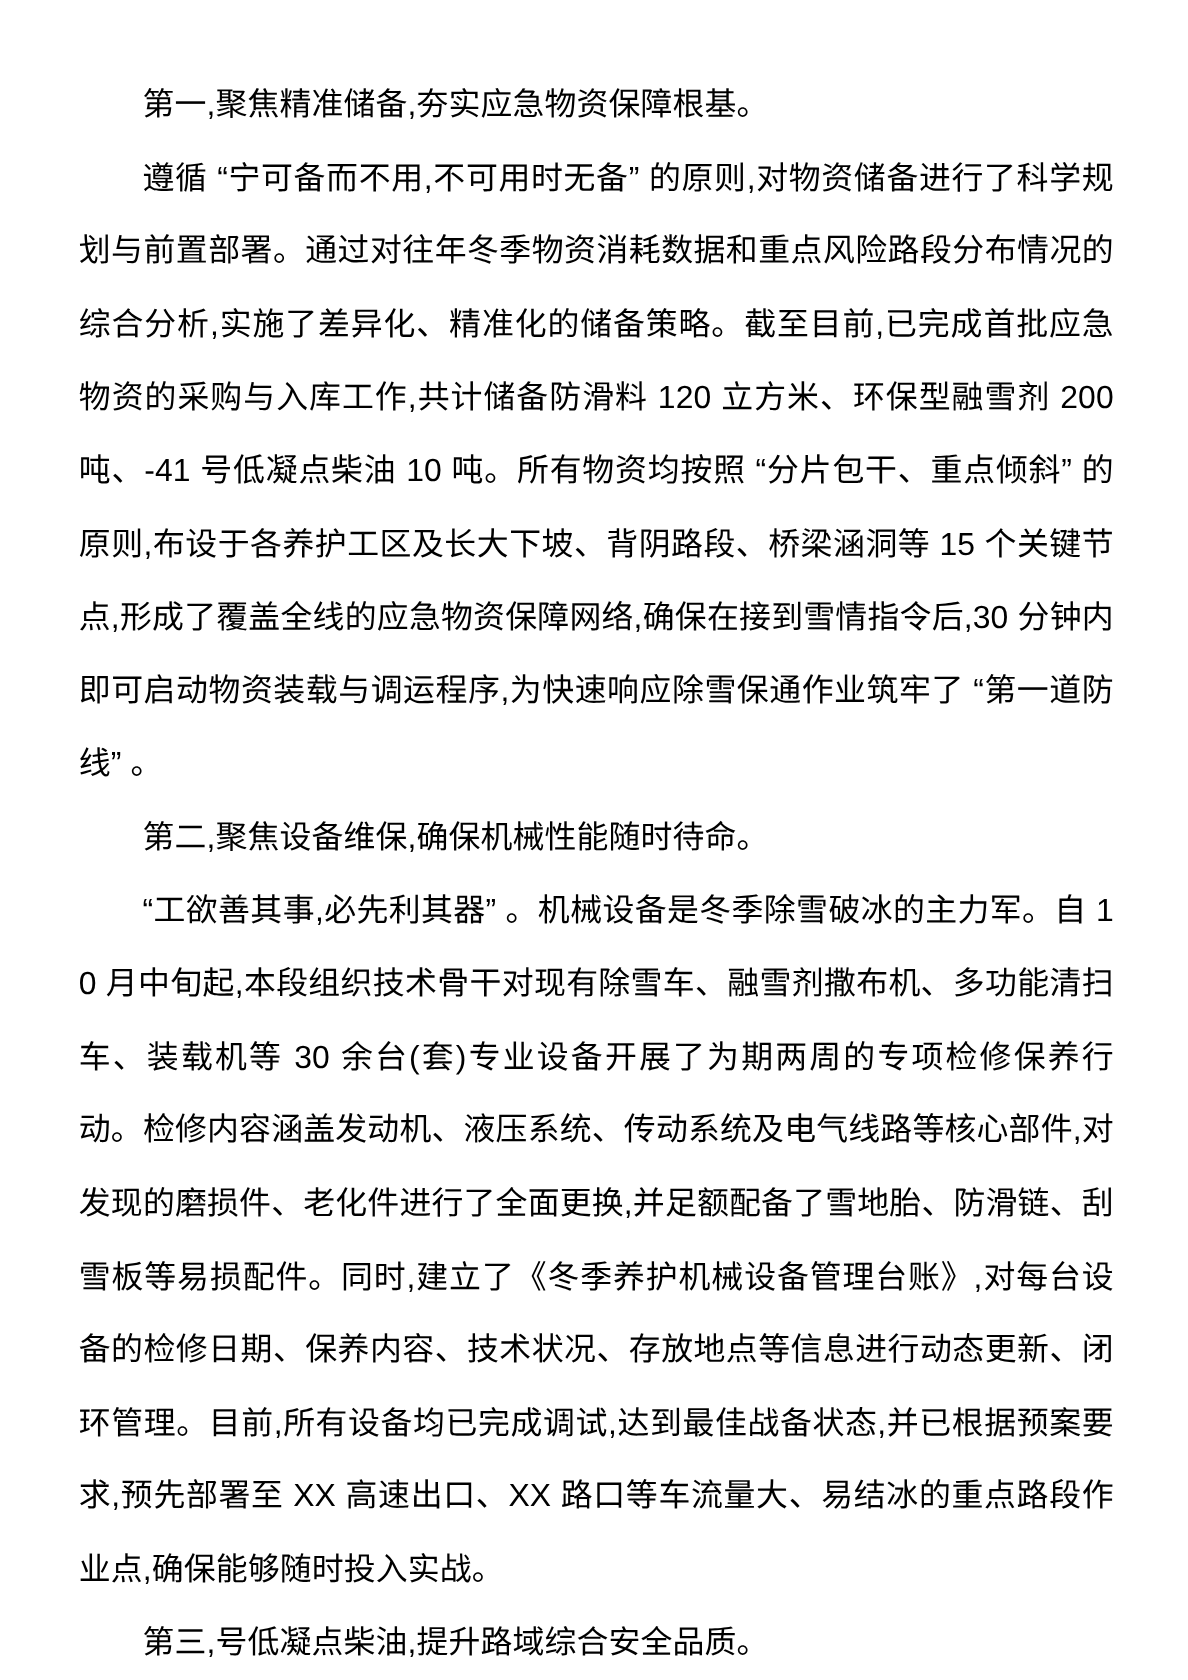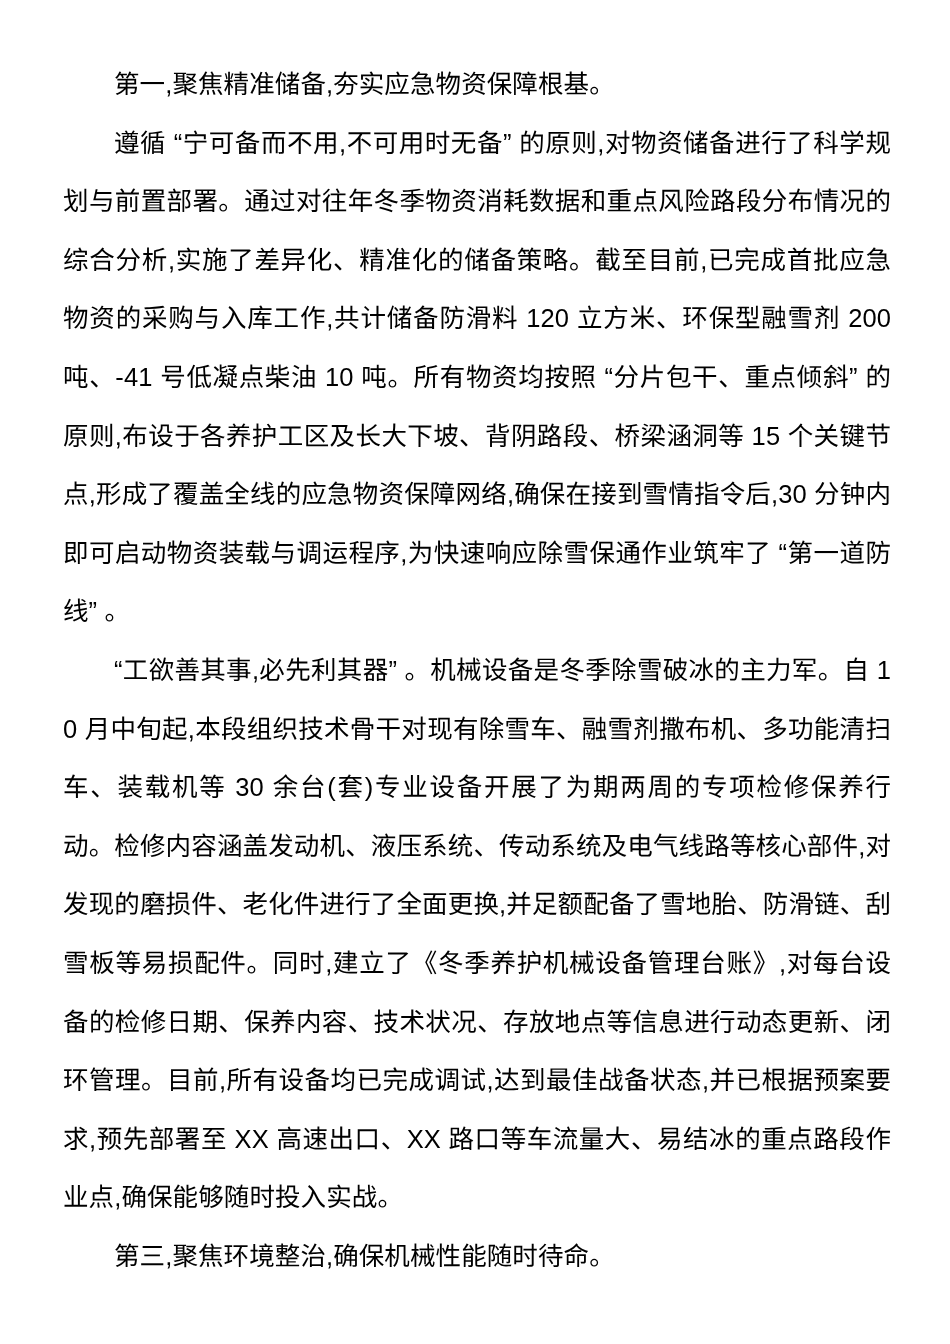--- a/index.html
+++ b/index.html
@@ -49,19 +49,20 @@
 </head>
 <body>
 
 <div class="page">
   <div class="doc-body">
 
     <p class="para">第一,聚焦精准储备,夯实应急物资保障根基。</p>
 
     <p class="para">遵循 “宁可备而不用,不可用时无备” 的原则,对物资储备进行了科学规划与前置部署。通过对往年冬季物资消耗数据和重点风险路段分布情况的综合分析,实施了差异化、精准化的储备策略。截至目前,已完成首批应急物资的采购与入库工作,共计储备防滑料 120 立方米、环保型融雪剂 200 吨、-41 号低凝点柴油 10 吨。所有物资均按照 “分片包干、重点倾斜” 的原则,布设于各养护工区及长大下坡、背阴路段、桥梁涵洞等 15 个关键节点,形成了覆盖全线的应急物资保障网络,确保在接到雪情指令后,30 分钟内即可启动物资装载与调运程序,为快速响应除雪保通作业筑牢了 “第一道防线” 。</p>
 
+    <p class="para">第二,聚焦设备维保,确保机械性能随时待命。</p>
 
     <p class="para">“工欲善其事,必先利其器” 。机械设备是冬季除雪破冰的主力军。自 10 月中旬起,本段组织技术骨干对现有除雪车、融雪剂撒布机、多功能清扫车、装载机等 30 余台(套)专业设备开展了为期两周的专项检修保养行动。检修内容涵盖发动机、液压系统、传动系统及电气线路等核心部件,对发现的磨损件、老化件进行了全面更换,并足额配备了雪地胎、防滑链、刮雪板等易损配件。同时,建立了《冬季养护机械设备管理台账》,对每台设备的检修日期、保养内容、技术状况、存放地点等信息进行动态更新、闭环管理。目前,所有设备均已完成调试,达到最佳战备状态,并已根据预案要求,预先部署至 XX 高速出口、XX 路口等车流量大、易结冰的重点路段作业点,确保能够随时投入实战。</p>
 
-    <p class="para">第三,聚焦环境整治,确保机械性能随时待命。</p>
+    <p class="para">第三,号低凝点柴油,提升路域综合安全品质。</p>
 
   </div>
 </div>
 
 </body></html>

